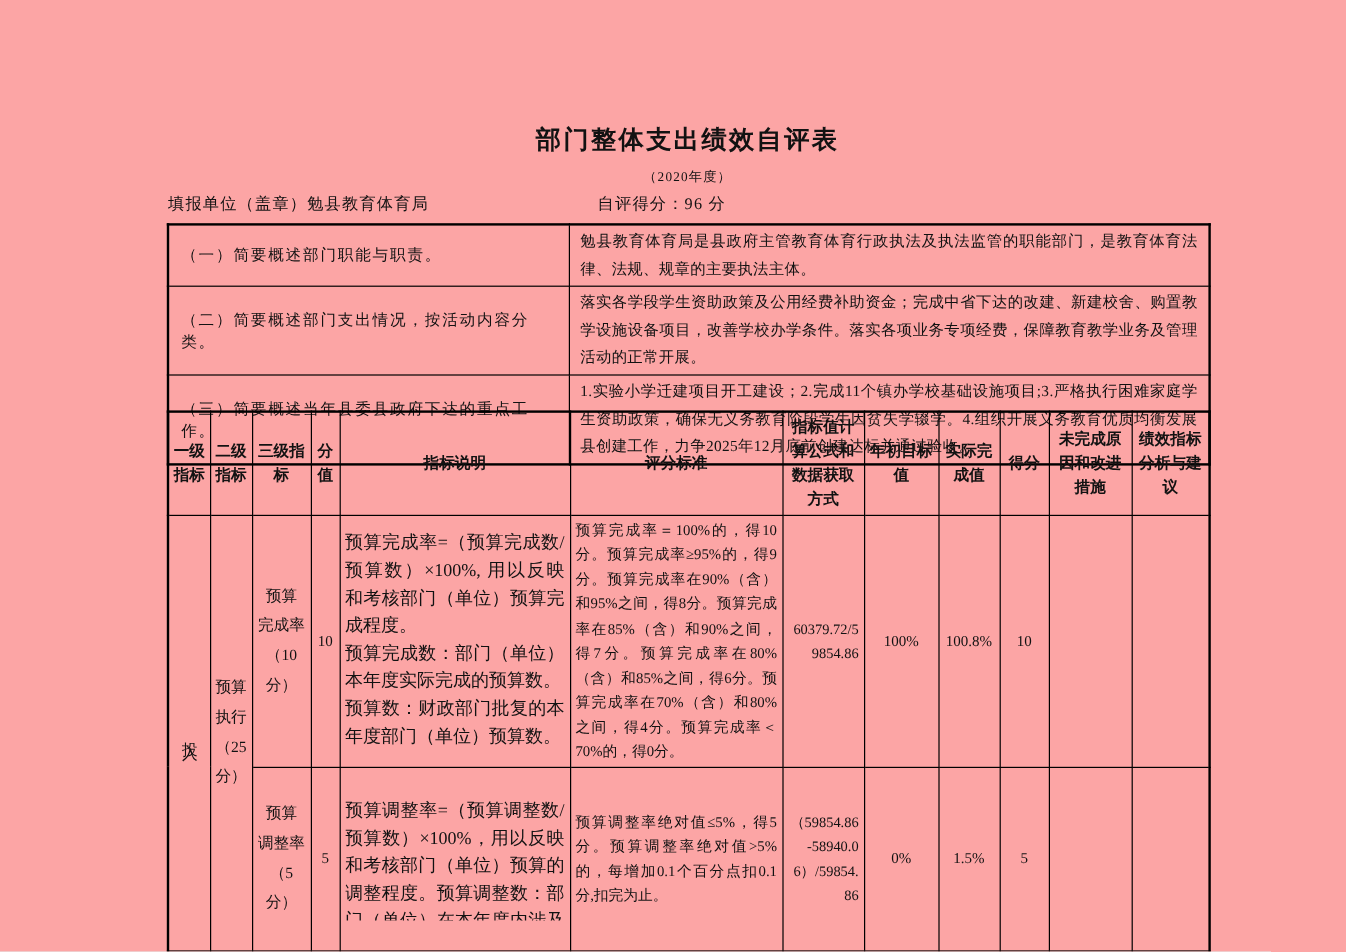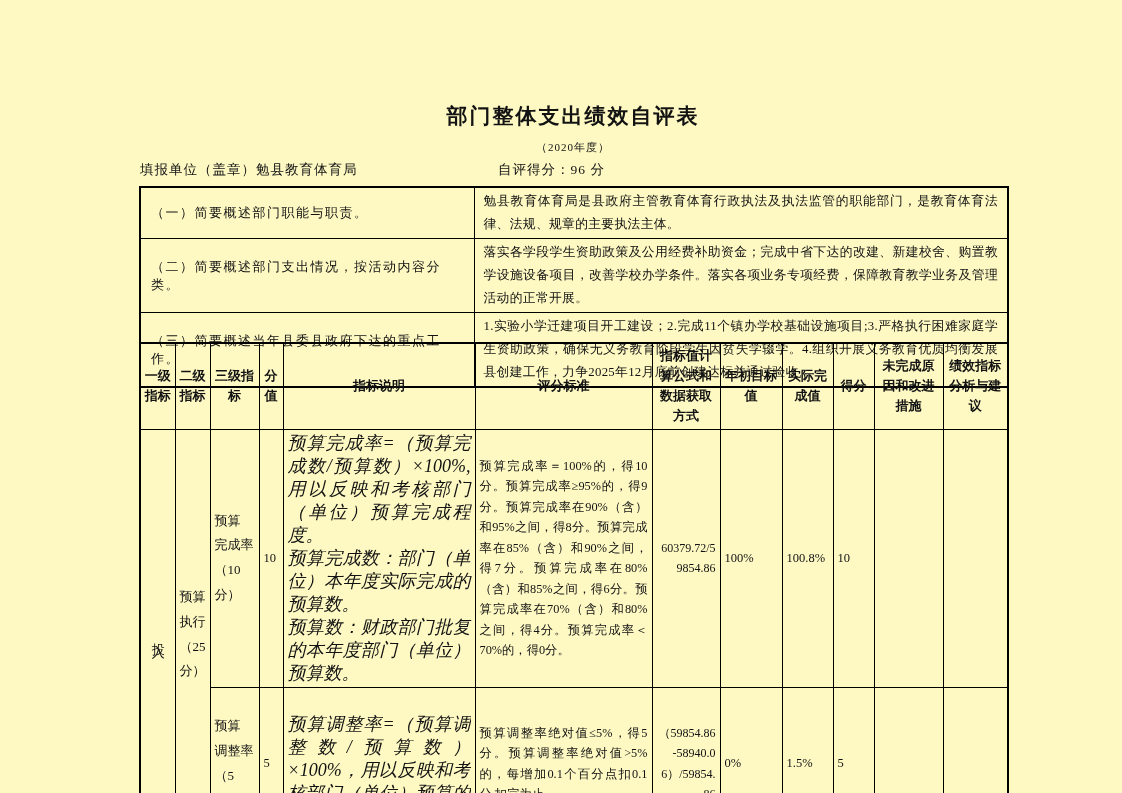--- a/index.html
+++ b/index.html
@@ -1,20 +1,20 @@
 <!DOCTYPE html>
 <html><head>
 <meta charset="utf-8">
 <style>
   html,body { margin:0; padding:0; background:#e8e8e8; }
   .page {
     position:relative;
     width:1122px; height:793px;
     margin:0 auto;
-    background:#fef9c3;
+    background:#fca5a5;
     color:#121212;
     font-family:"Liberation Serif","DejaVu Serif",serif;
     overflow:hidden;
   }
   .doc-title {
     position:absolute; left:139px; top:102px; width:868px;
     text-align:center;
     font-size:21px; font-weight:bold; letter-spacing:2px;
   }
   .doc-subtitle {
@@ -35,24 +35,24 @@
   .doc-table td, .doc-table th { border:1px solid #000; padding:2px 4px; vertical-align:middle; }
 
   
   #summary-table { top:186px; }
   #summary-table td.lbl { text-align:left; padding-left:10px; letter-spacing:1.5px; font-size:13px; }
   #summary-table td.cnt { text-align:justify; padding:2px 9px; line-height:23px; font-size:12.8px; letter-spacing:0.3px; }
 
   
   #main-table { top:342px; }
   #main-table th { font-weight:bold; font-size:13px; line-height:1.55; padding:2px 3px; }
-  .c { }
+  .c { text-align:center; }
   .vtext { writing-mode:vertical-rl; letter-spacing:3px; margin:0 auto; font-size:13px; }
   .lvl { line-height:1.9; white-space:pre-line; font-size:13px; }
-  .desc { text-align:justify; vertical-align:middle; padding:2px 7px; line-height:23px; font-size:18px; white-space:pre-line;font-style:italic; }
+  .desc { text-align:justify; vertical-align:middle; padding:2px 7px; line-height:23px; font-size:15px; white-space:pre-line; }
   .desc-top { vertical-align:top; }
   .clip { height:102px; overflow:hidden; }
   .crit { text-align:justify; padding:2px 6px; line-height:20.5px; font-size:12.3px; }
   .formula { text-align:right; padding:1px 2px; font-size:12px; line-height:1.7; word-break:break-all; }
   .val { font-size:12.5px; }
 </style>
 </head>
 <body>
 
 <div class="page">

